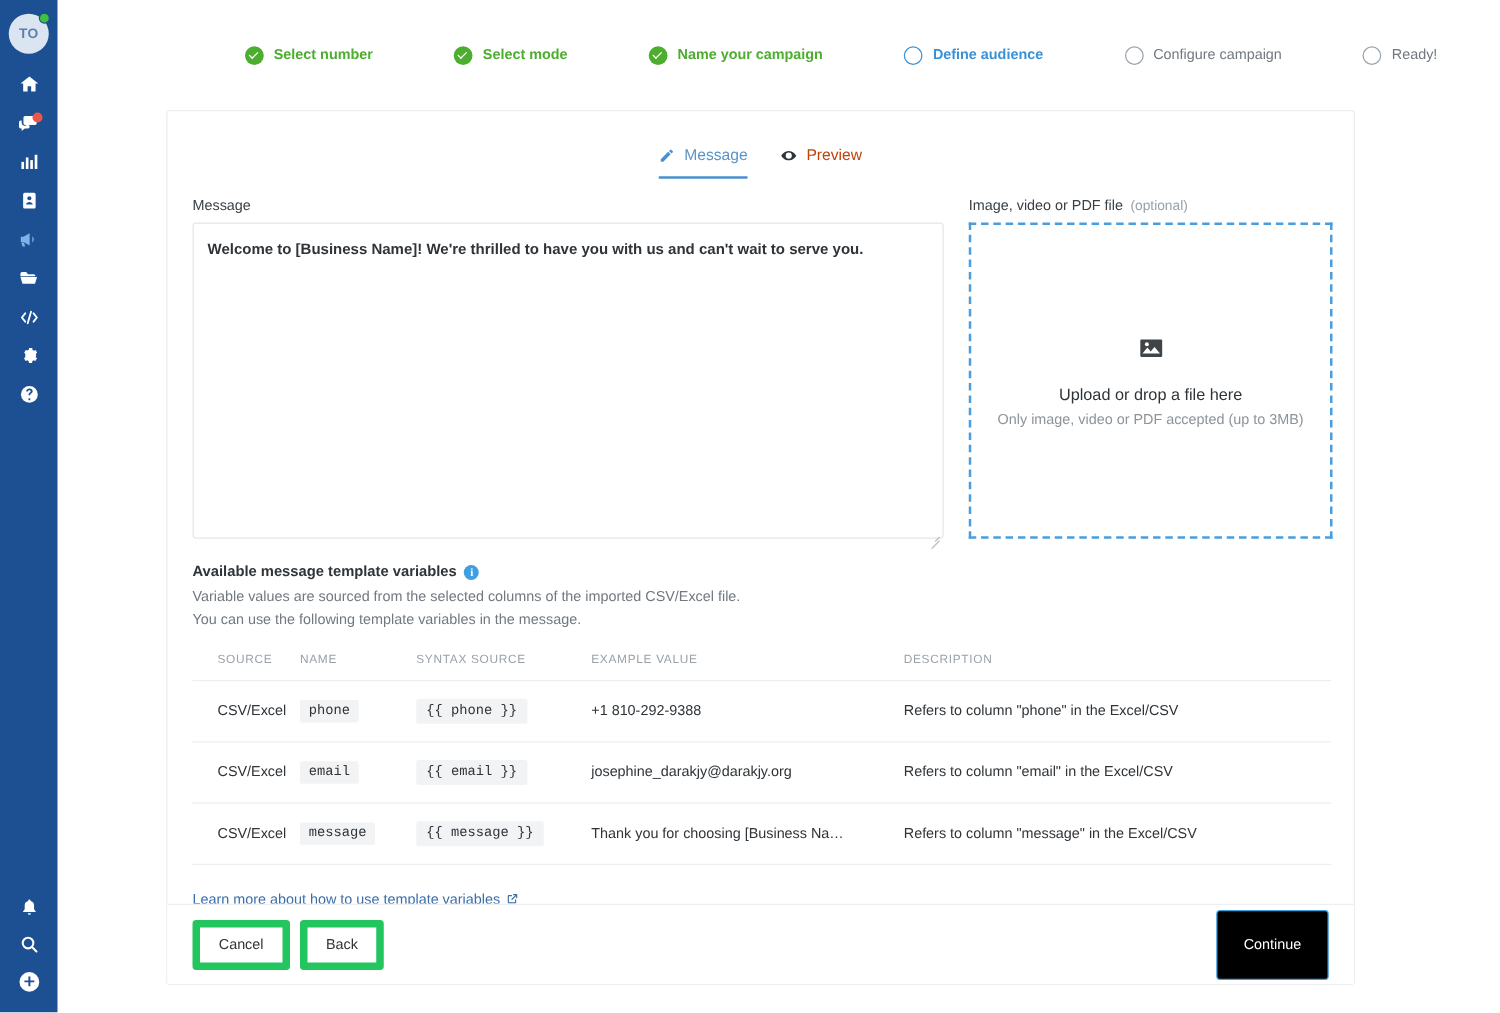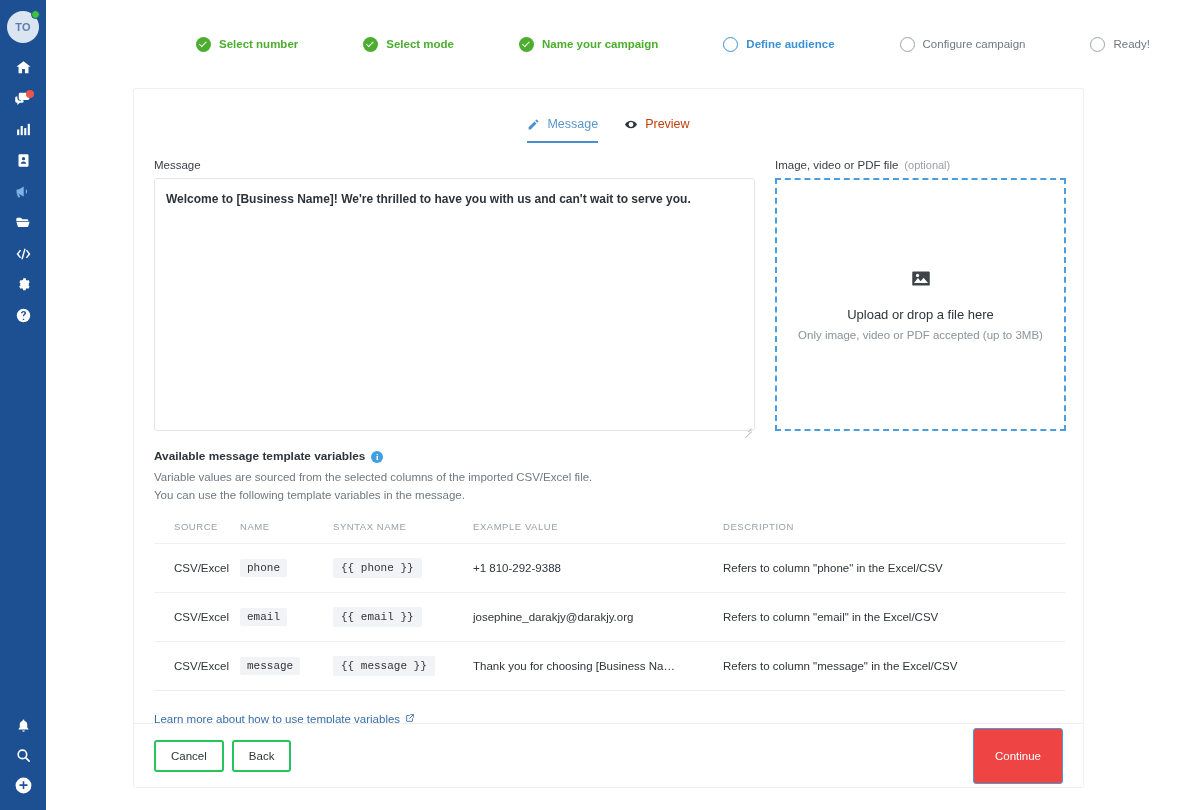--- a/index.html
+++ b/index.html
@@ -187,25 +187,25 @@
     width: 949px; height: 64px;
     border-top: 1px solid #eceef0;
     display: flex; align-items: center;
     padding: 0 20px; background: #fff;
   }
   .btn {
     font-size: 11.5px; font-family: "Liberation Sans", sans-serif;
     border-radius: 3px; cursor: pointer;
   }
   .btn-ghost {
-    background: #fff; border: 2px solid #22c55e; color: #2f3438;
+    background: #fff; border: 6px solid #22c55e; color: #2f3438;
     padding: 8px 15px; margin-right: 8px;
   }
   .btn-primary {
-    background: #ef4444; border: 1px solid #3f9fe0; color: #fff;
+    background: #000000; border: 1px solid #3f9fe0; color: #fff;
     padding: 21px 21px; margin-left: auto;
   }
 </style>
 </head>
 <body>
 
 <div id="page">
 
   <div id="sidebar">
     <div id="sidebar-top">
@@ -429,21 +429,21 @@
           <span class="info-icon">i</span>
         </div>
         <div class="vars-sub">Variable values are sourced from the selected columns of the imported CSV/Excel file.</div>
         <div class="vars-sub">You can use the following template variables in the message.</div>
 
         <table id="vtable">
           <thead>
             <tr>
               <th class="c-source">SOURCE</th>
               <th class="c-name">NAME</th>
-              <th class="c-syntax">SYNTAX NAME</th>
+              <th class="c-syntax">SYNTAX SOURCE</th>
               <th class="c-value">EXAMPLE VALUE</th>
               <th class="c-desc">DESCRIPTION</th>
             </tr>
           </thead>
           <tbody>
             <tr>
               <td class="c-source">CSV/Excel</td>
               <td class="c-name"><span class="chip">phone</span></td>
               <td class="c-syntax"><span class="chip syntax">{{ phone }}</span></td>
               <td class="c-value">+1 810-292-9388</td>

